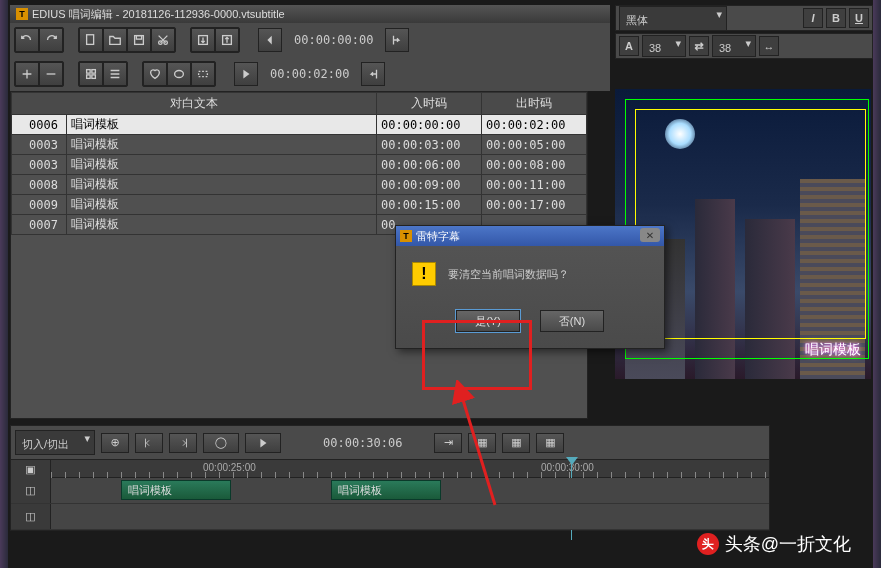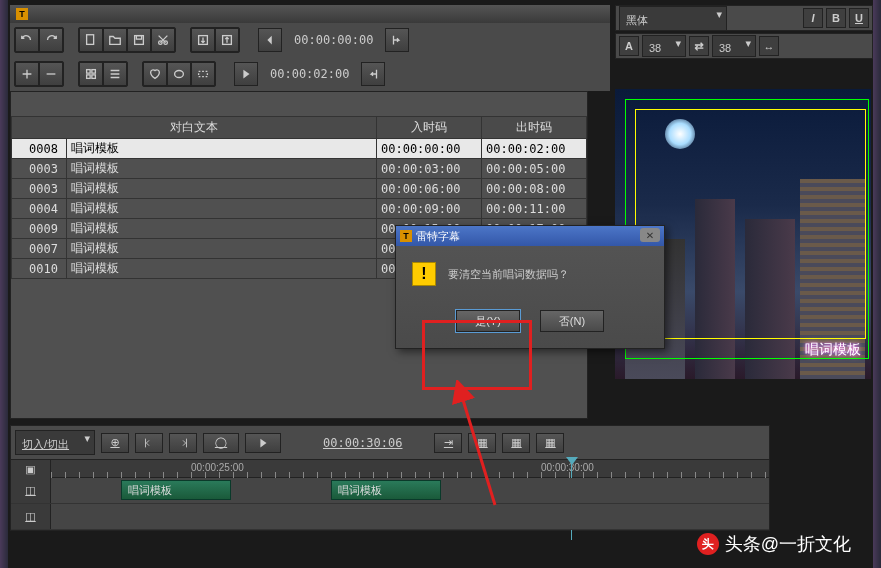--- a/index.html
+++ b/index.html
@@ -5,21 +5,21 @@
 * { box-sizing: border-box; margin: 0; padding: 0; font-family: "Microsoft YaHei", sans-serif; }
 body { background: #1a1a1a; width: 881px; height: 568px; overflow: hidden; position: relative; color: #ccc; font-size: 11px; }
 .titlebar { background: linear-gradient(#555,#3a3a3a); height: 18px; display: flex; align-items: center; padding: 0 6px; font-size: 11px; color: #ddd; }
 .ticon { width: 12px; height: 12px; background: #d89000; margin-right: 4px; display: inline-flex; align-items: center; justify-content: center; color: #000; font-weight: bold; font-size: 9px; }
 .toolbar { background: #4a4a4a; padding: 4px; display: flex; gap: 4px; align-items: center; }
 .btngroup { background: #3a3a3a; border: 1px solid #222; border-radius: 2px; display: flex; }
 .btn { width: 24px; height: 24px; background: linear-gradient(#555,#3f3f3f); border: 1px solid #222; display: flex; align-items: center; justify-content: center; color: #ccc; font-size: 11px; cursor: pointer; }
 .btn svg { width: 14px; height: 14px; stroke: #ccc; fill: none; stroke-width: 1.5; }
 .left { position: absolute; left: 10px; top: 5px; width: 600px; }
 .table { background: #505050; border: 1px solid #222; width: 578px; height: 328px; overflow: hidden; }
-.table table { width: 100%; border-collapse: collapse; margin-top: 24px; }
+.table table { width: 100%; border-collapse: collapse; }
 .table th { background: #4a4a4a; color: #ddd; padding: 2px 4px; font-size: 12px; font-weight: normal; border: 1px solid #333; text-align: center; }
 .table td { background: #505050; color: #ddd; padding: 1px 4px; font-size: 12px; border: 1px solid #333; font-family: monospace; }
 .table tr.sel td { background: #e8e8e8; color: #000; }
 .table td:first-child { text-align: right; padding-right: 8px; width: 55px; }
 .table td:nth-child(2) { font-family: "Microsoft YaHei"; }
 .preview { position: absolute; left: 615px; top: 5px; width: 258px; }
 .fontbar { background: #4a4a4a; border: 1px solid #222; padding: 3px; display: flex; gap: 3px; align-items: center; height: 26px; }
 .sel-box { background: #3a3a3a; border: 1px solid #222; color: #ccc; padding: 6px 20px 2px 6px; font-size: 11px; position: relative; }
 .sel-box::after { content: "▾"; position: absolute; right: 4px; top: 1px; }
 .fbtn { width: 20px; height: 20px; background: #3f3f3f; border: 1px solid #222; display: flex; align-items: center; justify-content: center; font-size: 11px; font-weight: bold; color: #ccc; }
@@ -29,21 +29,21 @@
 .dialog { position: absolute; left: 395px; top: 225px; width: 270px; background: linear-gradient(#555,#4a4a4a); border: 1px solid #222; box-shadow: 3px 3px 8px rgba(0,0,0,0.5); }
 .dlgtitle { background: linear-gradient(#4c76c8,#3357a8); height: 20px; display: flex; align-items: center; padding: 0 4px; color: #fff; font-size: 11px; }
 .dlgclose { position: absolute; right: 4px; top: 2px; width: 20px; height: 14px; background: #888; border-radius: 3px; display: flex; align-items: center; justify-content: center; color: #333; font-size: 10px; }
 .dlgbody { padding: 16px; display: flex; align-items: center; gap: 12px; }
 .warnicon { width: 24px; height: 24px; background: #ffcc00; border: 1px solid #aa8800; display: flex; align-items: center; justify-content: center; color: #000; font-weight: bold; font-size: 16px; }
 .dlgbtns { padding: 8px 16px 16px; display: flex; justify-content: center; gap: 20px; }
 .dlgbtn { width: 64px; height: 22px; background: linear-gradient(#666,#4a4a4a); border: 1px solid #222; color: #ddd; font-size: 11px; display: flex; align-items: center; justify-content: center; cursor: pointer; }
 .dlgbtn.hl { box-shadow: 0 0 0 1px #5a9bd4; }
 .redbox { position: absolute; border: 3px solid #e02020; z-index: 100; pointer-events: none; }
 .arrow-svg { position: absolute; z-index: 99; pointer-events: none; }
-.timeline { position: absolute; left: 10px; top: 425px; width: 760px; background: #4a4a4a; border: 1px solid #222; text-decoration: underline; }
+.timeline { position: absolute; left: 10px; top: 425px; width: 760px; background: #4a4a4a; border: 1px solid #222; }
 .tlbar { display: flex; align-items: center; gap: 6px; padding: 4px; border-bottom: 1px solid #222; }
 .tlbtn { width: 28px; height: 20px; background: linear-gradient(#555,#3f3f3f); border: 1px solid #222; display: flex; align-items: center; justify-content: center; }
 .tc { color: #ccc; font-family: monospace; font-size: 12px; }
 .ruler { height: 18px; background: #3a3a3a; position: relative; border-bottom: 1px solid #222; color: #aaa; font-size: 10px; font-family: monospace; }
 .ruler span { position: absolute; top: 2px; }
 .tick { position: absolute; top: 12px; width: 1px; height: 6px; background: #888; }
 .track { height: 26px; background: #454545; border-bottom: 1px solid #333; position: relative; display: flex; }
 .trkhead { width: 40px; background: #3a3a3a; border-right: 1px solid #222; display: flex; align-items: center; justify-content: center; }
 .clip { position: absolute; top: 2px; height: 20px; background: linear-gradient(#2a7a5a,#1a5a3a); border: 1px solid #0a3a2a; color: #ddd; font-size: 11px; display: flex; align-items: center; padding: 0 6px; }
 .playhead { position: absolute; top: 0; width: 1px; height: 80px; background: #5ab; left: 520px; }
@@ -55,20 +55,21 @@
 </style>
 </head>
 <body>
 
 <div class="edge" style="left:0"></div>
 <div class="edge" style="right:0"></div>
 
 <div class="left">
   <div class="titlebar">
     <span class="ticon">T</span>
+    <span>EDIUS 唱词编辑 - 20181126-112936-0000.vtsubtitle</span>
   </div>
 
   <div class="toolbar">
     <div class="btngroup">
       <div class="btn">
           <svg viewBox="0 0 16 16">
             <path d="M12 8a5 5 0 00-8-4l-2 2m0-3v3h3"></path>
           </svg>
         </div>
       <div class="btn">
@@ -197,57 +198,51 @@
     <table>
       <thead>
           <tr>
         <th colspan="2">对白文本</th>
         <th style="width:105px">入时码</th>
         <th style="width:105px">出时码</th>
       </tr>
         </thead>
       <tbody id="tbody">
           <tr class="sel">
-            <td>0008</td>
+            <td>0006</td>
             <td>唱词模板</td>
             <td>00:00:00:00</td>
             <td>00:00:02:00</td>
           </tr>
           <tr>
             <td>0003</td>
             <td>唱词模板</td>
             <td>00:00:03:00</td>
             <td>00:00:05:00</td>
           </tr>
           <tr>
             <td>0003</td>
             <td>唱词模板</td>
             <td>00:00:06:00</td>
             <td>00:00:08:00</td>
           </tr>
           <tr>
-            <td>0004</td>
+            <td>0008</td>
             <td>唱词模板</td>
             <td>00:00:09:00</td>
             <td>00:00:11:00</td>
           </tr>
           <tr>
             <td>0009</td>
             <td>唱词模板</td>
             <td>00:00:15:00</td>
             <td>00:00:17:00</td>
           </tr>
           <tr>
             <td>0007</td>
-            <td>唱词模板</td>
-            <td>00</td>
-            <td></td>
-          </tr>
-          <tr>
-            <td>0010</td>
             <td>唱词模板</td>
             <td>00</td>
             <td></td>
           </tr>
         </tbody>
     </table>
   </div>
 </div>
 
 <div class="preview">
@@ -302,21 +297,21 @@
     <span class="tc">00:00:30:06</span>
     <div style="width:20px"></div>
     <div class="tlbtn">⇥</div>
     <div class="tlbtn">▦</div>
     <div class="tlbtn">▦</div>
     <div class="tlbtn">▦</div>
   </div>
   <div style="display:flex">
     <div style="width:40px;background:#3a3a3a;display:flex;align-items:center;justify-content:center;height:18px;border-right:1px solid #222">▣</div>
     <div class="ruler" style="flex:1">
-      <span style="left:140px">00:00:25:00</span>
+      <span style="left:152px">00:00:25:00</span>
       <span style="left:490px">00:00:30:00</span>
       <div class="playhead"></div>
     <div class="tick" style="left: 0px;"></div>
         <div class="tick" style="left: 14px;"></div>
         <div class="tick" style="left: 28px;"></div>
         <div class="tick" style="left: 42px;"></div>
         <div class="tick" style="left: 56px;"></div>
         <div class="tick" style="left: 70px;"></div>
         <div class="tick" style="left: 84px;"></div>
         <div class="tick" style="left: 98px;"></div>

